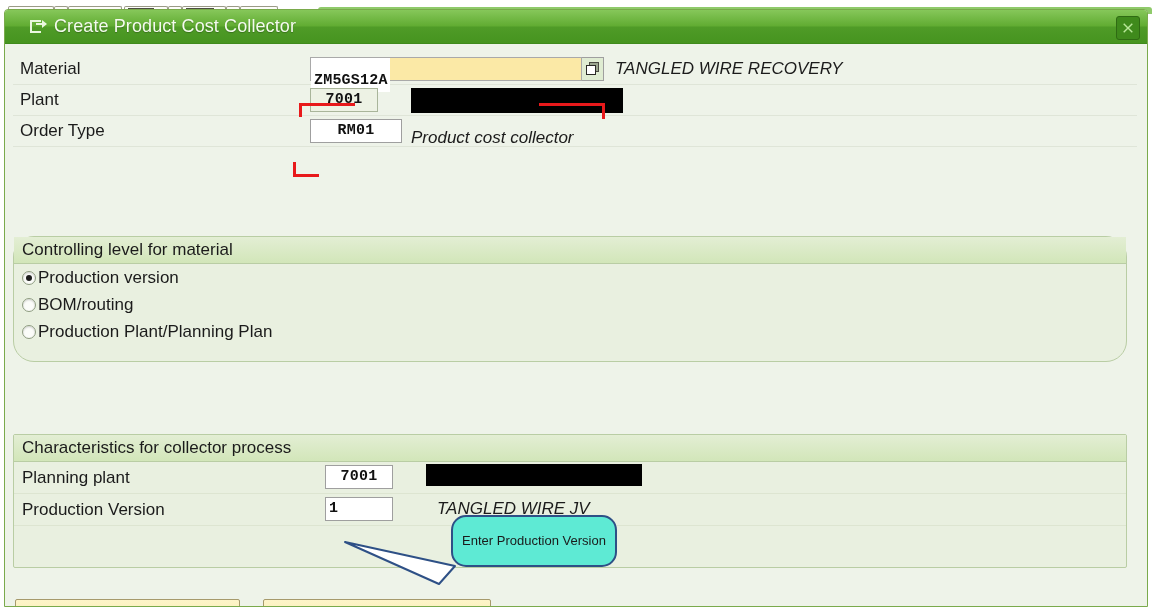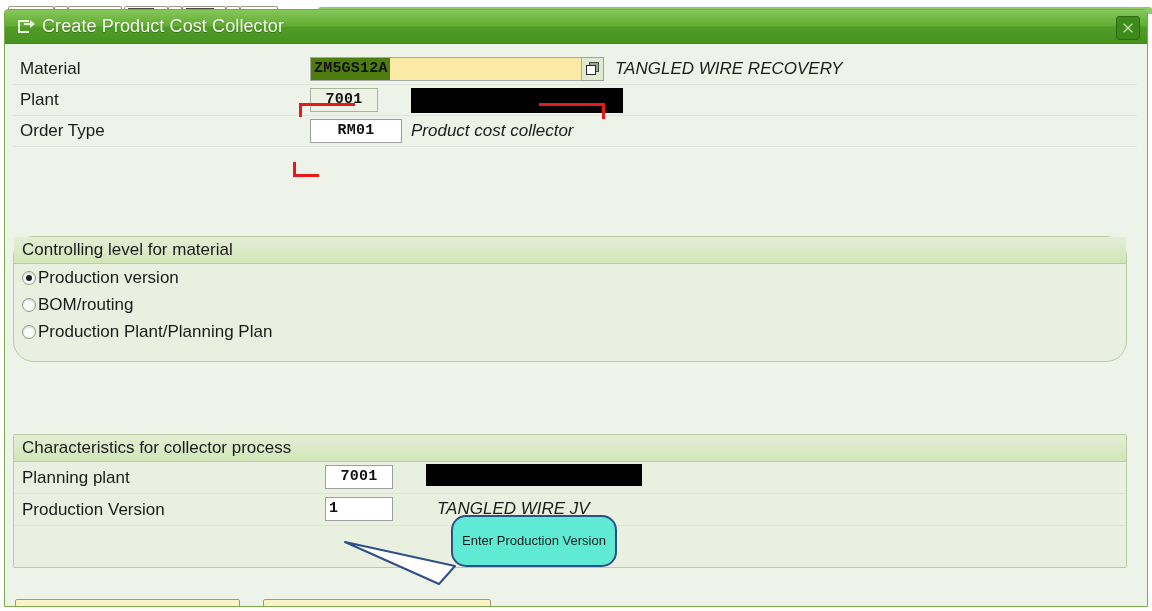--- a/index.html
+++ b/index.html
@@ -58,21 +58,21 @@
     overflow: hidden;
   }
 
   .titlebar {
     position: relative;
     height: 34px;
     background: linear-gradient(180deg, #86c75a 0%, #61ac32 48%, #4f9b27 52%, #46941f 100%);
     border-bottom: 1px solid #3f8a1c;
     display: flex;
     align-items: center;
-    padding-left: 13px;
+    padding-left: 25px;
     box-sizing: border-box;
   }
   .title-icon {
     width: 17px; height: 15px;
     position: relative;
     margin-right: 7px;
     flex: none;
   }
   .title-icon .box {
     position: absolute;
@@ -160,23 +160,23 @@
   .inp.ro {
     background: #edf2e4;
     border: 1px solid #a9b59a;
   }
   .inp.req {
     background: #fbe9a6;
     border: 1px solid #a9a9a9;
     padding: 0;
   }
   .inp.req .sel {
-    background: #4d7c0f;
+    background: #ffffff;
     display: inline-block;
-    padding: 0 2px 0 3px;
+    padding: 12px 2px 0 3px;
   }
 
   .mc-btn {
     position: absolute;
     width: 22px; height: 24px;
     background: #dfecd2;
     border: 1px solid #9f9f9f;
     border-left: none;
     box-sizing: border-box;
     display: flex;
@@ -372,21 +372,21 @@
 
       <div class="hdr-row">
         <span class="hdr-label">Plant</span>
         <span class="inp ro" style="left:297px; top:3px; width:68px; height:24px; text-align:center;">7001</span>
         <span class="redact" style="left:398px; top:3px; width:212px; height:25px;"></span>
       </div>
 
       <div class="hdr-row">
         <span class="hdr-label">Order Type</span>
         <span class="inp" style="left:297px; top:3px; width:92px; height:24px; text-align:center;">RM01</span>
-        <span class="desc" style="left:398px; top:5px;">Product cost collector</span>
+        <span class="desc" style="left:398px; top:12px;">Product cost collector</span>
       </div>
     </div>
 
     <div>
       <div class="redmark" style="left:294px; top:59px; width:56px; height:3px;"></div>
       <div class="redmark" style="left:294px; top:59px; width:3px; height:14px;"></div>
       <div class="redmark" style="left:534px; top:59px; width:66px; height:3px;"></div>
       <div class="redmark" style="left:597px; top:59px; width:3px; height:16px;"></div>
     </div>
     <div>

